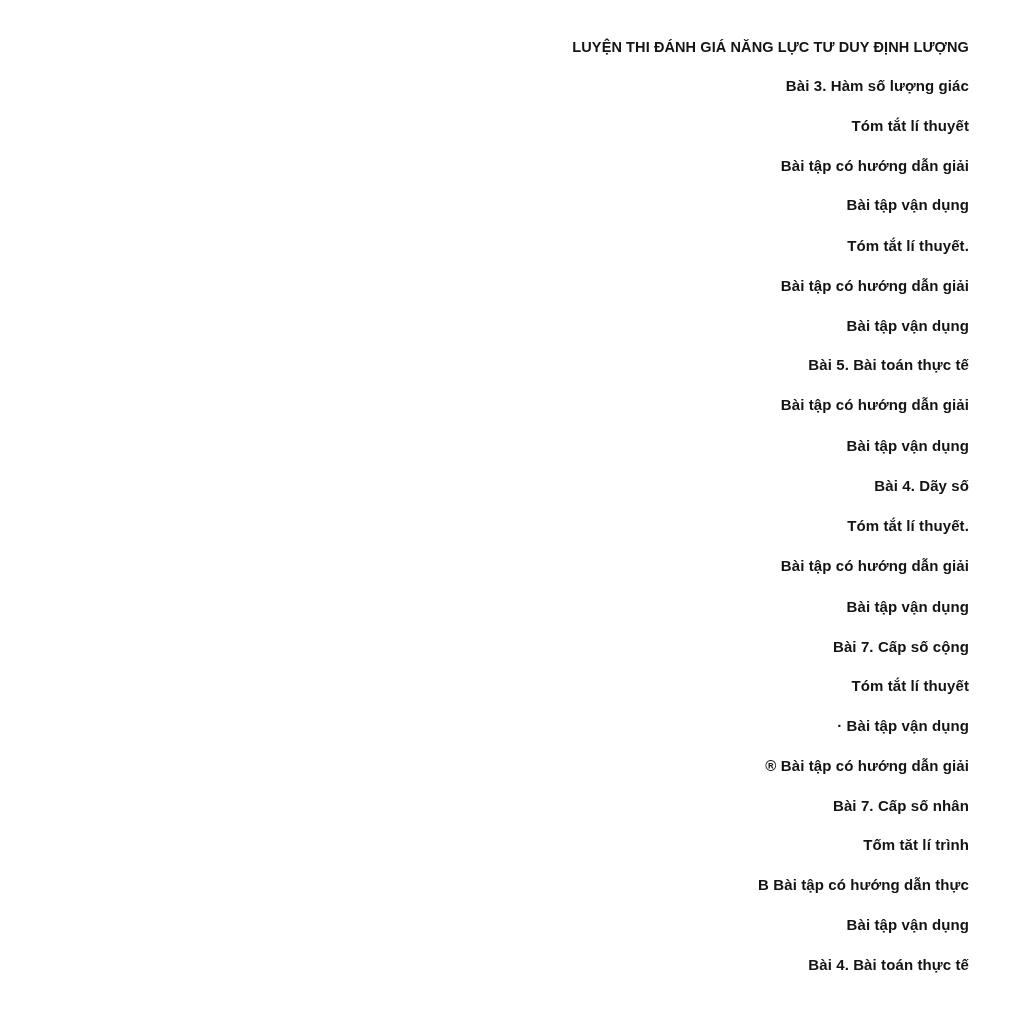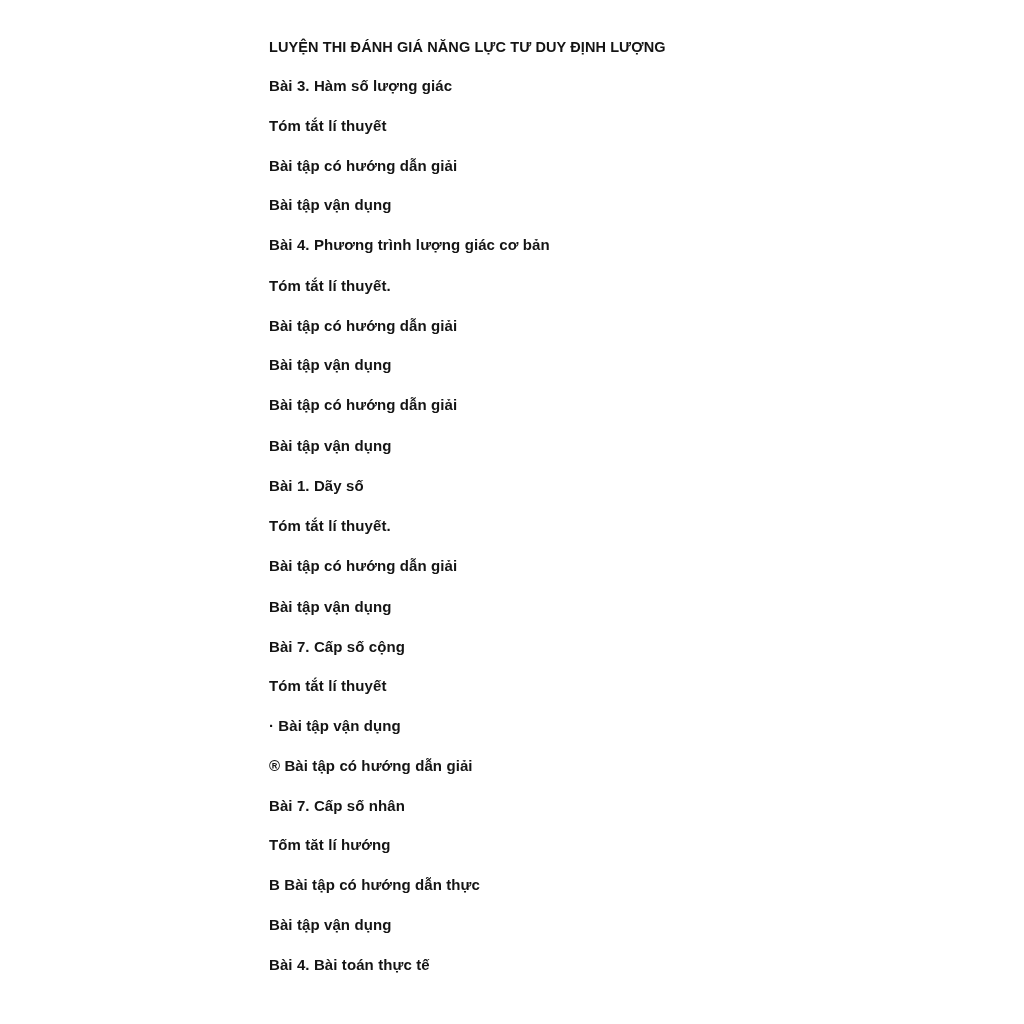--- a/index.html
+++ b/index.html
@@ -12,20 +12,21 @@
     height: 1024px;
     font-family: "Liberation Sans", sans-serif;
     color: #111111;
     overflow: hidden;
   }
   #page {
     position: relative;
     width: 1024px;
     height: 1024px;
     background: #ffffff;
+    text-align: right;
   }
   #toc {
     position: absolute;
     left: 269px;
     top: 38px;
     width: 700px;
   }
   .line {
     font-size: 15px;
     font-weight: bold;
@@ -44,34 +45,34 @@
 
 <div id="page">
   <div id="toc">
 
     <div class="line title-line">LUYỆN THI ĐÁNH GIÁ NĂNG LỰC TƯ DUY ĐỊNH LƯỢNG</div>
 
     <div class="line sp-35">Bài 3. Hàm số lượng giác</div>
     <div class="line sp-35">Tóm tắt lí thuyết</div>
     <div class="line sp-35">Bài tập có hướng dẫn giải</div>
     <div class="line sp-35">Bài tập vận dụng</div>
-    <div class="line sp-35">Bài 4. Phương trình lượng giác cơ bản</div>
     <div class="line sp-36">Tóm tắt lí thuyết.</div>
     <div class="line sp-35">Bài tập có hướng dẫn giải</div>
     <div class="line sp-35">Bài tập vận dụng</div>
+    <div class="line sp-35">Bài 5. Bài toán thực tế</div>
     <div class="line sp-35">Bài tập có hướng dẫn giải</div>
     <div class="line sp-36">Bài tập vận dụng</div>
-    <div class="line sp-35">Bài 1. Dãy số</div>
+    <div class="line sp-35">Bài 4. Dãy số</div>
     <div class="line sp-36">Tóm tắt lí thuyết.</div>
     <div class="line sp-35">Bài tập có hướng dẫn giải</div>
     <div class="line sp-36">Bài tập vận dụng</div>
     <div class="line sp-35">Bài 7. Cấp số cộng</div>
     <div class="line sp-35">Tóm tắt lí thuyết</div>
     <div class="line sp-35">· Bài tập vận dụng</div>
     <div class="line sp-35">® Bài tập có hướng dẫn giải</div>
     <div class="line sp-35">Bài 7. Cấp số nhân</div>
-    <div class="line sp-35">Tốm tăt lí hướng</div>
+    <div class="line sp-35">Tốm tăt lí trình</div>
     <div class="line sp-35">B Bài tập có hướng dẫn thực</div>
     <div class="line sp-35">Bài tập vận dụng</div>
     <div class="line sp-35">Bài 4. Bài toán thực tế</div>
 
   </div>
 </div>
 
 </body></html>

